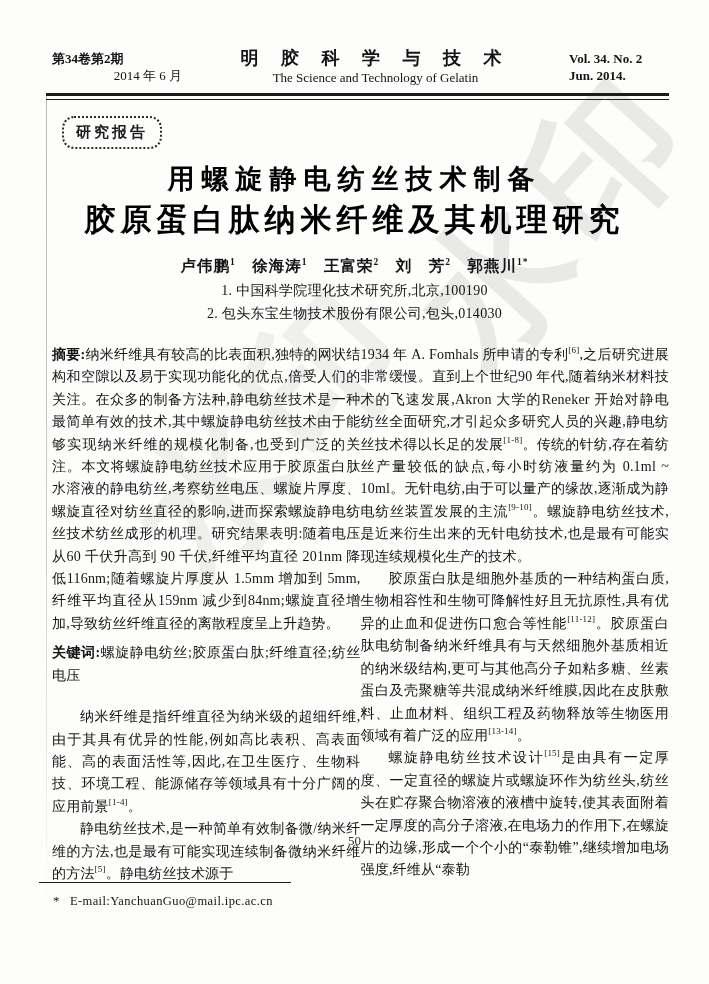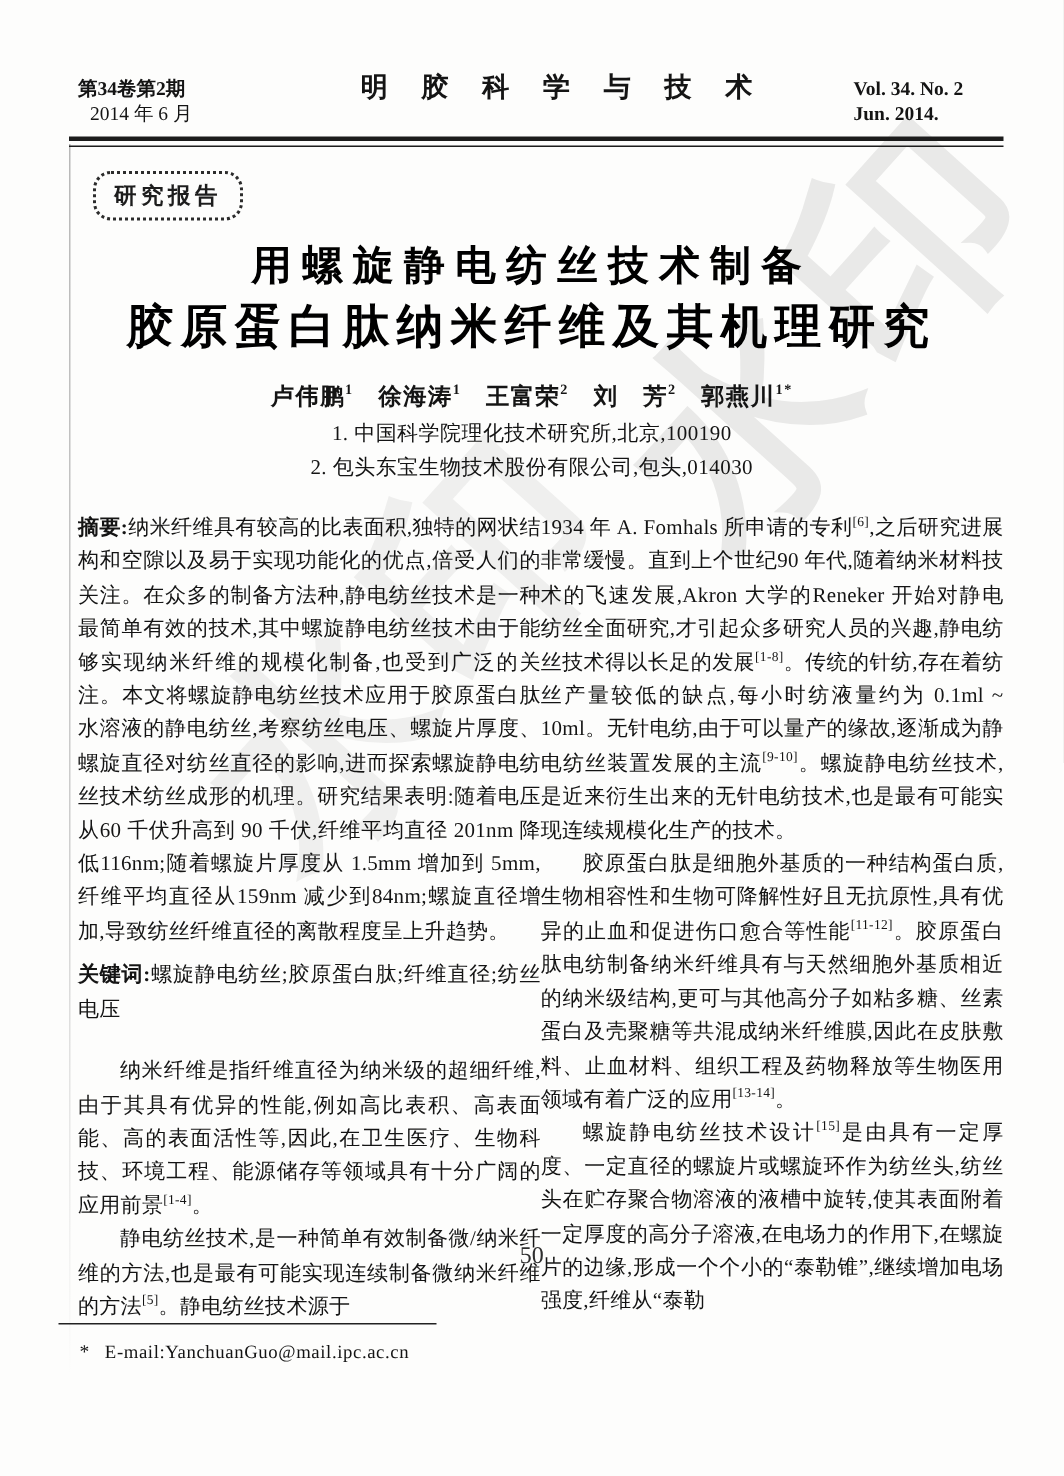--- a/index.html
+++ b/index.html
@@ -22,21 +22,21 @@
     position:absolute; left:46px; top:96px; width:1px; height:822px; z-index:1;
     background:linear-gradient(#8a8a8a 0%,#adadad 55%,rgba(170,170,170,0) 100%);
     opacity:.6;
   }
   
   .header{
     display:flex; align-items:flex-start; justify-content:space-between;
     padding:50px 40px 0 52px; font-size:13px; line-height:17px; font-weight:700;gap:12px;
   }
   .h-left{width:130px; text-align:left;}
-  .h-left .sub{padding-left:8px; font-weight:400;}
+  .h-left .sub{padding-left:8px; font-weight:400;text-align:right;}
   .h-center{flex:1; text-align:center;}
   .journal-cn{font-size:18px; letter-spacing:9px; font-weight:700;}
   .journal-en{font-size:13px; font-weight:400; margin-top:2px;}
   .h-right{width:100px; text-align:left; font-weight:700;}
   .header-rule{
     margin:7px 40px 0 46px; height:3px;
     border-top:3px solid #1c1c1c; border-bottom:1px solid #1c1c1c;
   }
   
   .badge-wrap{padding:16px 0 0 62px;text-decoration:underline;}
@@ -64,40 +64,41 @@
   .indent{text-indent:2em;}
   b{font-weight:700;}
   
   .footnote-block{position:absolute; left:39px; top:882px; z-index:2;}
   .footnote-rule{width:252px; border-top:1.5px solid #222; margin-bottom:10px;}
   .footnote{font-size:12.5px; letter-spacing:0.4px;}
   .fn-marker{display:inline-block; margin:0 10px 0 14px; font-size:13px;}
   
   .page-number{
     position:absolute; left:0; right:0; bottom:36px; z-index:2;
-    text-align:center; font-size:16px; color:#2e2e2e;
+    text-align:center; font-size:13px; color:#2e2e2e;
   }
 </style>
 </head>
 <body>
 
 <div class="page">
 
   <div class="watermark wm1">水印</div>
   <div class="watermark wm2">水印</div>
   <div class="edge-line"></div>
 
   <div class="content">
     <div class="header">
       <div class="h-left">
         <div>第34卷第2期</div>
         <div class="sub">2014 年 6 月</div>
       </div>
       <div class="h-center">
         <div class="journal-cn">明 胶 科 学 与 技 术</div>
+        <div class="journal-en">The Science and Technology of Gelatin</div>
       </div>
       <div class="h-right">
         <div>Vol. 34. No. 2</div>
         <div>Jun. 2014.</div>
       </div>
     </div>
     <div class="header-rule"></div>
 
     <div class="badge-wrap">
       <span class="badge">研究报告</span>

